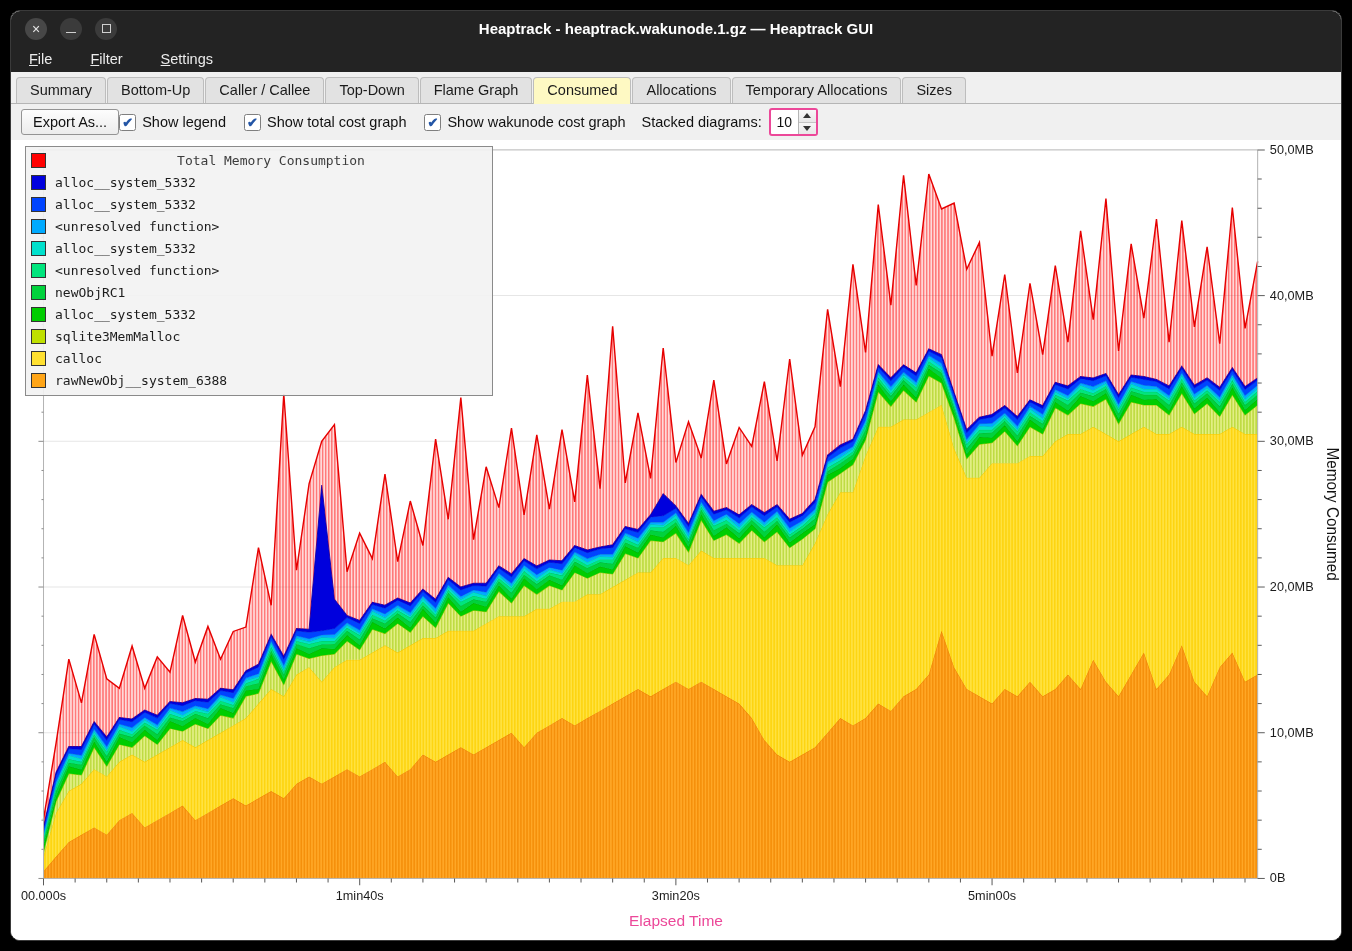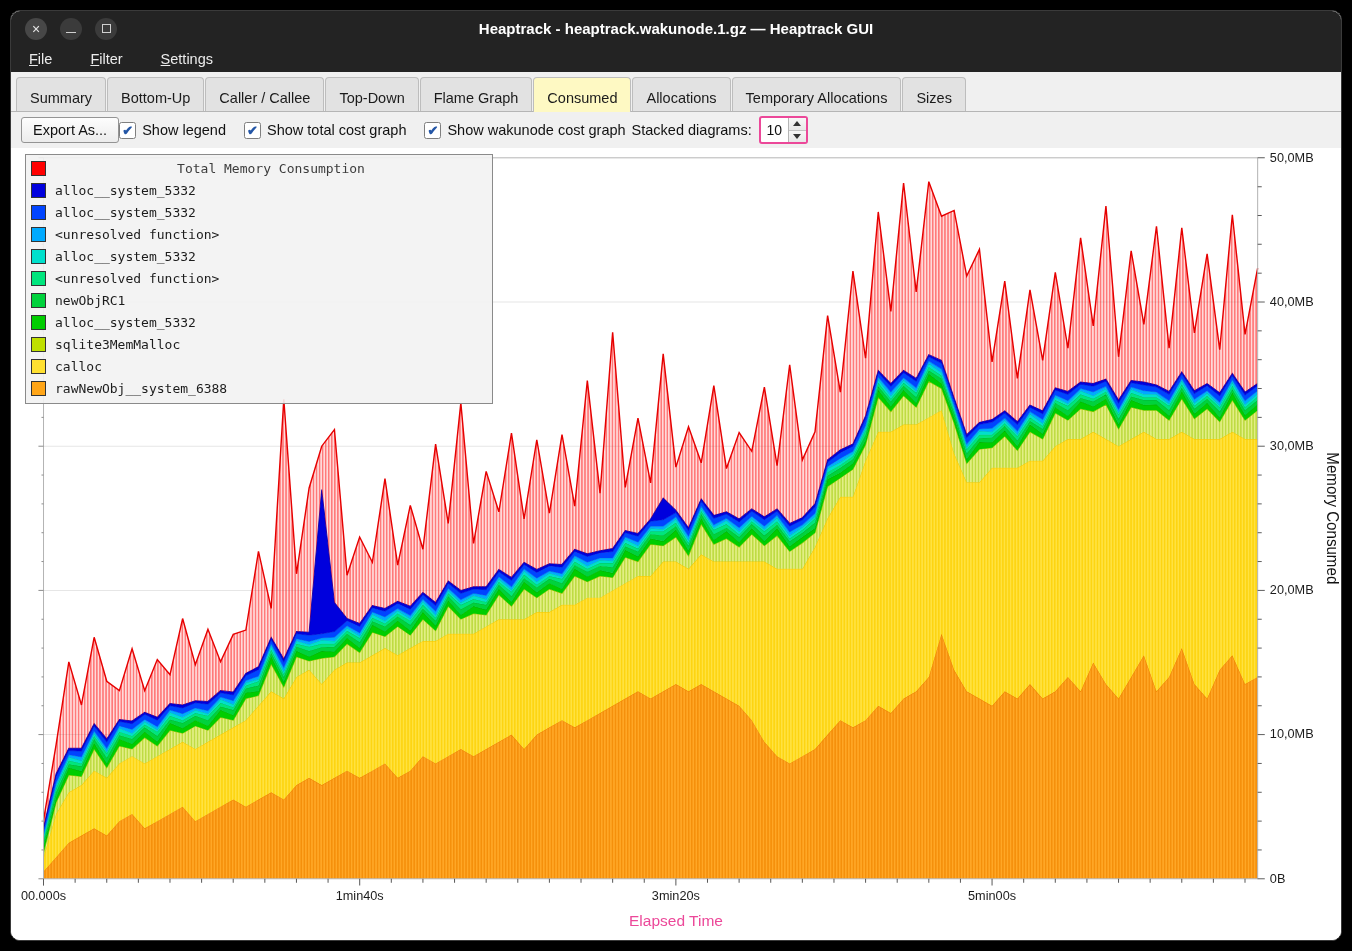--- a/index.html
+++ b/index.html
@@ -17,33 +17,33 @@
   .wc .x-glyph{font-size:14px;line-height:1;color:#e6e6e6;}
   .wc .min-glyph{width:10px;border-bottom:1.5px solid #d0d0d0;height:1px;margin-top:6px;}
   .wc .max-glyph{width:9px;height:9px;border:1.5px solid #d0d0d0;box-sizing:border-box;}
   .title-text{flex:1;text-align:center;color:#ffffff;font-weight:bold;font-size:15px;}
   
   .menubar{flex:0 0 26px;background:#232323;display:flex;align-items:center;padding-left:9px;gap:20px;}
   .menu-item{color:#ececec;font-size:14.5px;padding:2px 9px;border-radius:3px;cursor:pointer;}
   
   .tabbar{flex:0 0 32px;background:#f0f0f0;display:flex;align-items:flex-end;
           padding:5px 0 0 5px;border-bottom:1px solid #b5b5b5;box-sizing:border-box;}
-  .tab{font-size:14.5px;color:#1b1b1b;padding:12px 13px 5px;background:#e2e2e2;
+  .tab{font-size:14.5px;color:#1b1b1b;padding:4px 13px 5px;background:#e2e2e2;
        border:1px solid #bdbdbd;border-bottom:none;border-radius:4px 4px 0 0;
        margin-right:1px;cursor:pointer;white-space:nowrap;}
   .tab.active{background:#fef9c3;margin-bottom:-1px;padding-bottom:6px;}
   
   .toolbar{flex:0 0 36px;background:#f0f0f0;display:flex;align-items:center;padding:0 10px;}
   .btn-export{font-size:14.5px;color:#111;padding:4px 11px;background:linear-gradient(#fdfdfd,#ececec);
               border:1px solid #949494;border-radius:3px;cursor:pointer;}
   .cb-wrap{display:flex;align-items:center;gap:6px;font-size:14.5px;color:#111;cursor:pointer;}
   .cb-box{width:17px;height:17px;box-sizing:border-box;background:#fff;border:1px solid #7f7f7f;
           border-radius:2.5px;display:flex;align-items:center;justify-content:center;
           color:#2456a6;font-size:13px;font-weight:bold;}
-  .spin-group{display:flex;align-items:center;gap:7px;margin-left:6px;}
+  .spin-group{display:flex;align-items:center;gap:7px;margin-left:16px;}
   .spin-label{font-size:14.5px;color:#111;}
   .spinbox{display:flex;height:24px;border:2px solid #ec4899;border-radius:3px;background:#fff;overflow:hidden;}
   .spin-value{width:27px;display:flex;align-items:center;justify-content:center;font-size:14px;color:#111;}
   .spin-btns{width:17px;display:flex;flex-direction:column;border-left:1px solid #b5b5b5;}
   .spin-up,.spin-down{flex:1;display:flex;align-items:center;justify-content:center;
                       background:linear-gradient(#f7f7f7,#e8e8e8);cursor:pointer;}
   .spin-up{border-bottom:1px solid #c4c4c4;}
   .tri-up{width:0;height:0;border-left:4px solid transparent;border-right:4px solid transparent;border-bottom:5px solid #333;}
   .tri-down{width:0;height:0;border-left:4px solid transparent;border-right:4px solid transparent;border-top:5px solid #333;}
   

